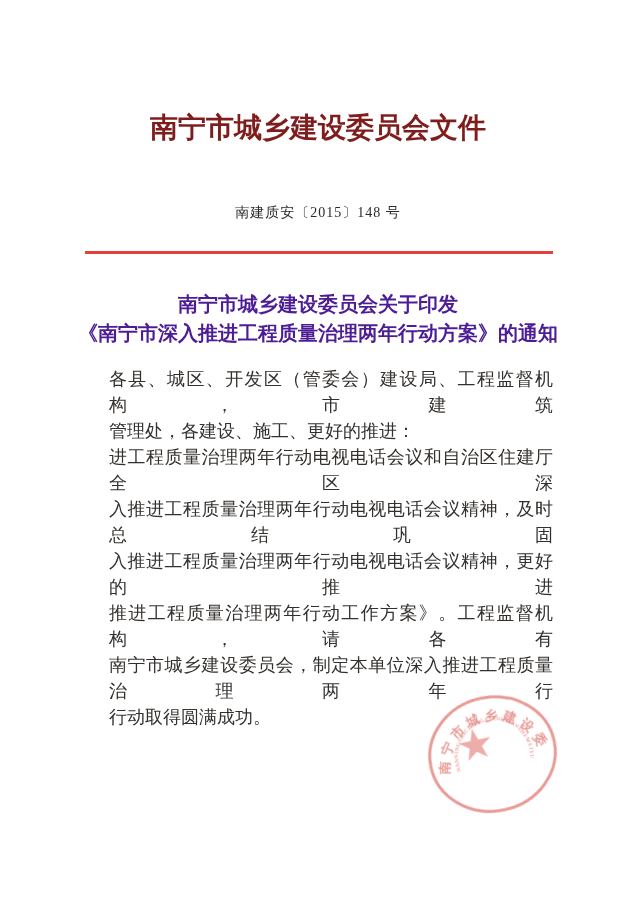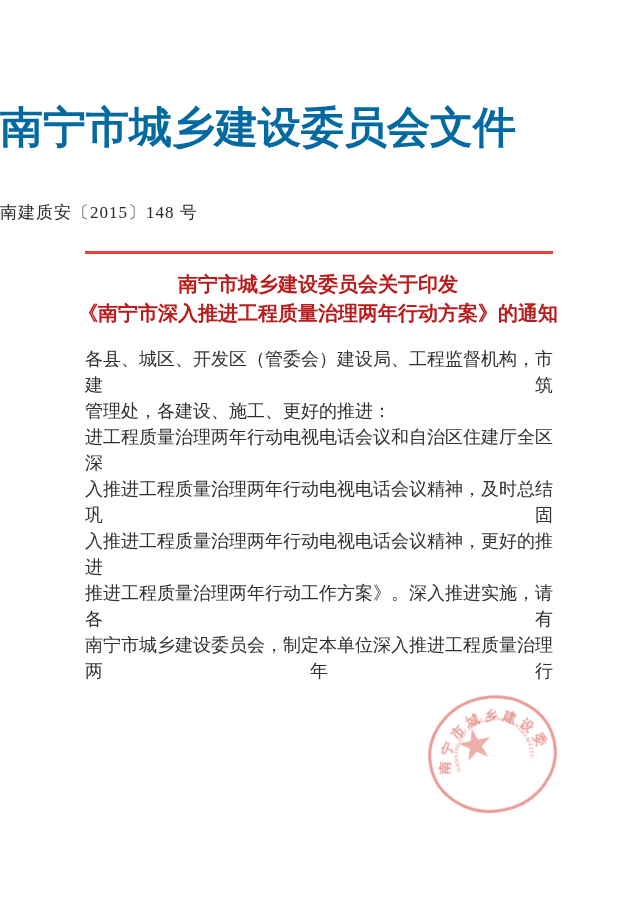--- a/index.html
+++ b/index.html
@@ -11,50 +11,50 @@
     position: relative;
     width: 636px;
     height: 901px;
     background: #ffffff;
     overflow: hidden;
     font-family: "Liberation Serif", "DejaVu Serif", serif;
     color: #2f2c2a;
   }
   .header-title {
     margin-top: 104px;
-    text-align: left;
-    color: #0369a1;
-    font-size: 43px;
+    text-align: center;
+    color: #7f1d1d;
+    font-size: 28px;
     line-height: 48px;
     font-weight: bold;
     letter-spacing: 0px;
   }
   .doc-number {
     margin-top: 48px;
-    text-align: left;
-    font-size: 17px;
+    text-align: center;
+    font-size: 14px;
     line-height: 26px;
     color: #2b2927;
     letter-spacing: 1px;
   }
   .red-line {
     height: 3px;
     background: #e2423b;
     margin: 25px 83px 0 85px;
   }
   .doc-title {
-    margin-top: 16px;
+    margin-top: 36px;
     text-align: center;
     font-weight: bold;
     font-size: 20px;
     line-height: 29px;
-    color: #b91c1c;
+    color: #4c1d95;
   }
   .content {
-    margin-left: 85px;
+    margin-left: 109px;
     margin-right: 83px;
     font-size: 18px;
     line-height: 26px;
     color: #33302d;
   }
   .salutation { margin-top: 18px; }
   .bodyline { white-space: nowrap; }
   .j { text-align: justify; text-align-last: justify; white-space: normal; }
   .indent2 { text-indent: 2em; }
   .seal {
@@ -92,22 +92,23 @@
 
   <div class="content salutation">
     <div class="bodyline j">各县、城区、开发区（管委会）建设局、工程监督机构，市建筑</div>
     <div class="bodyline">管理处，各建设、施工、更好的推进：</div>
   </div>
 
   <div class="content">
     <div class="bodyline j">进工程质量治理两年行动电视电话会议和自治区住建厅全区深</div>
     <div class="bodyline j">入推进工程质量治理两年行动电视电话会议精神，及时总结巩固</div>
     <div class="bodyline j">入推进工程质量治理两年行动电视电话会议精神，更好的推进</div>
-    <div class="bodyline j">推进工程质量治理两年行动工作方案》。深入推进实施，请各有</div>
+    <div class="bodyline j">推进工程质量治理两年行动工作方案》。工程监督机构，请各有</div>
     <div class="bodyline j">南宁市城乡建设委员会，制定本单位深入推进工程质量治理两年行</div>
+    <div class="bodyline">行动取得圆满成功。</div>
   </div>
 
   <svg class="seal" viewBox="0 0 144 130" aria-hidden="true">
     <defs>
       <path id="sealArcCn" d="M 26,76 A 47,47 0 1 1 120,76" fill="none"></path>
       <path id="sealArcLatin" d="M 38,74 A 36,36 0 1 1 108,74" fill="none"></path>
     </defs>
     <ellipse cx="72" cy="63" rx="63" ry="57" fill="none" stroke="#dd6b64" stroke-width="3" stroke-opacity="0.8"></ellipse>
     <polygon points="57,34 60.8,45.7 73.2,45.8 63.2,53 67,64.8 57,57.5 47,64.8 50.8,53 40.8,45.8 53.2,45.7" fill="#dd6b64" fill-opacity="0.65"></polygon>
     <text font-size="13" letter-spacing="4.5" fill="#dd6b64" fill-opacity="0.8">

